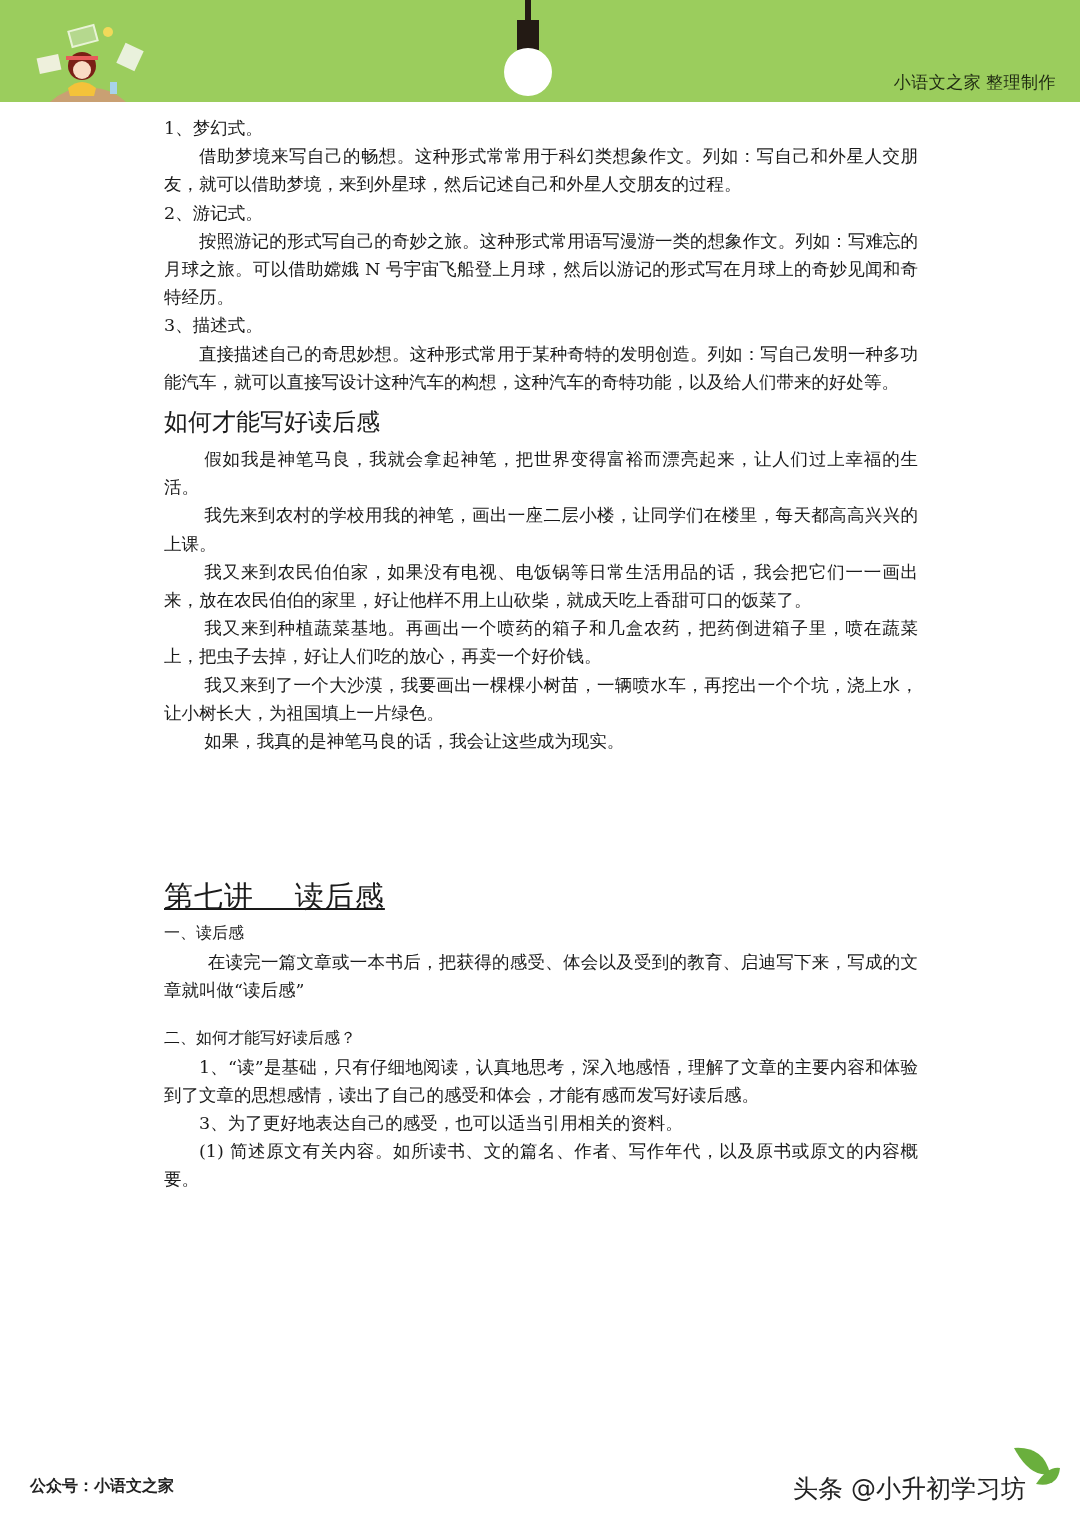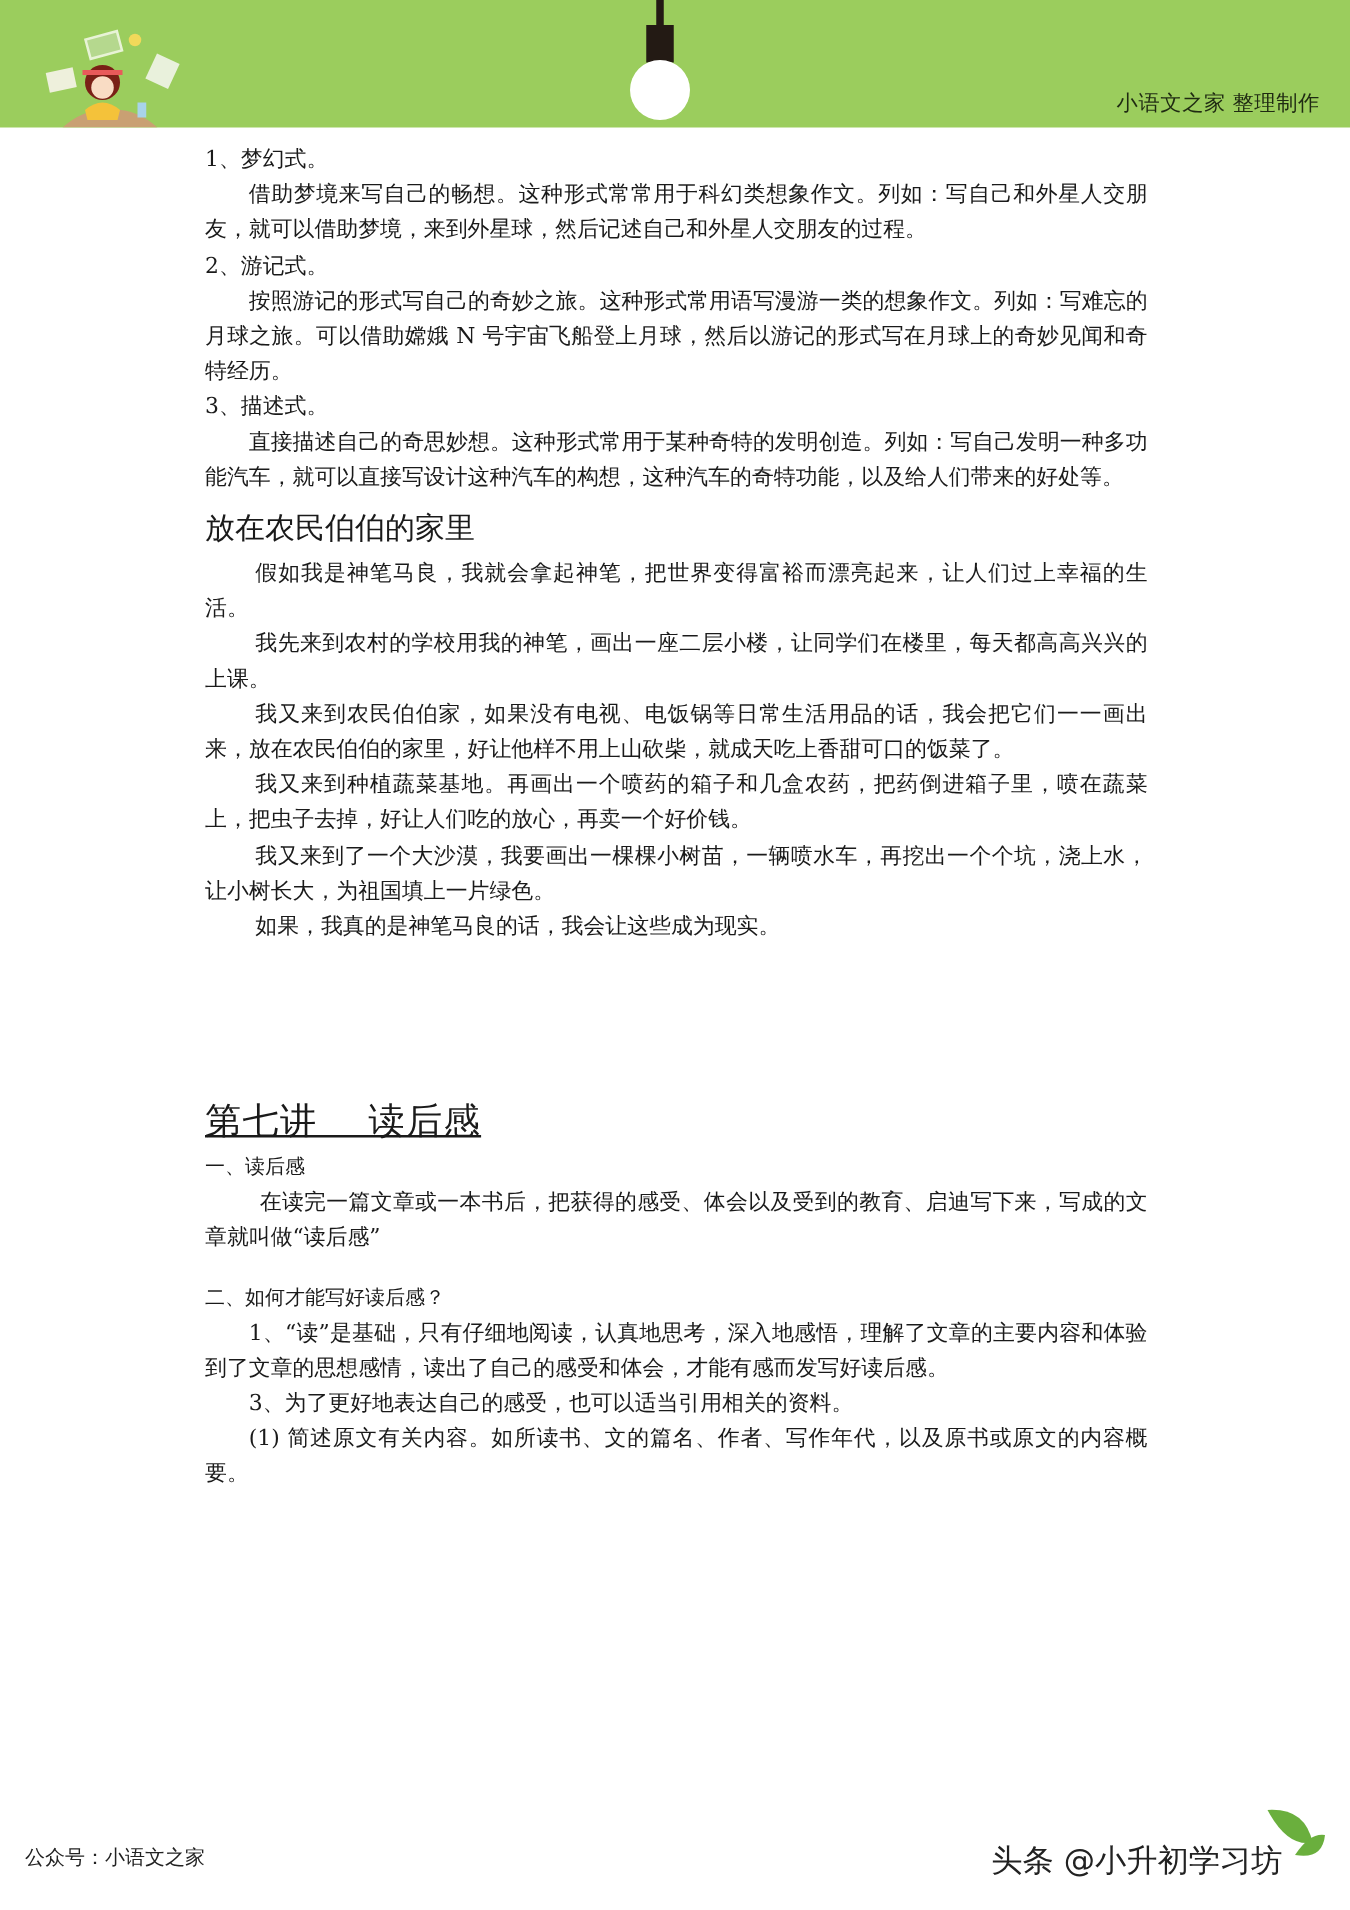--- a/index.html
+++ b/index.html
@@ -1,35 +1,35 @@
 <!DOCTYPE html>
 <html><head>
 <meta charset="utf-8">
 <style>
   html, body { margin:0; padding:0; }
   body { width:1080px; height:1528px; background:#ffffff; position:relative; overflow:hidden;
          font-family: "DejaVu Serif", "Liberation Serif", serif; color:#1a1a1a; }
   .header { position:absolute; left:0; top:0; width:1080px; height:102px; background:#9bcd5d; }
-  .header-credit { position:absolute; right:24px; top:71px; font-family:Liberation Sans, sans-serif;
+  .header-credit { position:absolute; right:24px; top:71px; font-family:Liberation Serif, serif;
          font-size:17px; color:#1f2a12; letter-spacing:0.5px; }
   .bulb { position:absolute; left:502px; top:0; width:52px; height:98px; }
   .character { position:absolute; left:28px; top:18px; width:120px; height:84px; }
   .content { position:absolute; left:164px; top:114px; width:754px; font-size:17.5px; line-height:28.2px; }
   .content p { margin:0; text-align:justify; }
   .indent { text-indent:2em; }
   .indent-s { text-indent:2.5em; }
   .story-title { text-align:center; font-size:24px; line-height:34px; margin:9px 0 6px 0 !important; }
   .story p.indent { text-indent:2.3em; }
   .exercise { margin-top:18px !important; }
   .exercise b { font-weight:bold; }
   .lecture-title { text-align:center; font-size:29px; line-height:40px; margin:121px 0 2px 0 !important; letter-spacing:1px;text-decoration:underline; }
   .section-heading { font-size:16px; line-height:30px; }
   .gap { margin-top:18px !important; }
-  .footer-left { position:absolute; left:20px; top:1476px; font-family:"DejaVu Sans","Liberation Sans",sans-serif;
-        font-size:16px; font-weight:normal; color:#222;text-align:right; }
+  .footer-left { position:absolute; left:30px; top:1476px; font-family:"DejaVu Sans","Liberation Sans",sans-serif;
+        font-size:16px; font-weight:bold; color:#222;text-align:right; }
   .footer-right { position:absolute; left:793px; top:1472px; font-family:"DejaVu Sans","Liberation Sans",sans-serif;
         font-size:25px; color:#222; text-shadow:1px 1px 0 #fff, -1px -1px 0 #fff; }
   .leaf { position:absolute; left:1010px; top:1444px; width:50px; height:60px; }
 </style>
 </head>
 <body>
 
 <div class="header">
   <svg class="character" viewBox="0 0 120 84">
     <rect x="10" y="38" width="22" height="16" fill="#eef0dc" transform="rotate(-12 21 46)"></rect>
@@ -55,21 +55,21 @@
   <div>
     <p>1、梦幻式。</p>
     <p class="indent">借助梦境来写自己的畅想。这种形式常常用于科幻类想象作文。列如：写自己和外星人交朋友，就可以借助梦境，来到外星球，然后记述自己和外星人交朋友的过程。</p>
     <p>2、游记式。</p>
     <p class="indent">按照游记的形式写自己的奇妙之旅。这种形式常用语写漫游一类的想象作文。列如：写难忘的月球之旅。可以借助嫦娥 N 号宇宙飞船登上月球，然后以游记的形式写在月球上的奇妙见闻和奇特经历。</p>
     <p>3、描述式。</p>
     <p class="indent">直接描述自己的奇思妙想。这种形式常用于某种奇特的发明创造。列如：写自己发明一种多功能汽车，就可以直接写设计这种汽车的构想，这种汽车的奇特功能，以及给人们带来的好处等。</p>
   </div>
 
   <div class="story">
-    <p class="story-title">放在农民伯伯的家里</p>
+    <p class="story-title">如何才能写好读后感</p>
     <p class="indent">假如我是神笔马良，我就会拿起神笔，把世界变得富裕而漂亮起来，让人们过上幸福的生活。</p>
     <p class="indent">我先来到农村的学校用我的神笔，画出一座二层小楼，让同学们在楼里，每天都高高兴兴的上课。</p>
     <p class="indent">我又来到农民伯伯家，如果没有电视、电饭锅等日常生活用品的话，我会把它们一一画出来，放在农民伯伯的家里，好让他样不用上山砍柴，就成天吃上香甜可口的饭菜了。</p>
     <p class="indent">我又来到种植蔬菜基地。再画出一个喷药的箱子和几盒农药，把药倒进箱子里，喷在蔬菜上，把虫子去掉，好让人们吃的放心，再卖一个好价钱。</p>
     <p class="indent">我又来到了一个大沙漠，我要画出一棵棵小树苗，一辆喷水车，再挖出一个个坑，浇上水，让小树长大，为祖国填上一片绿色。</p>
     <p class="indent">如果，我真的是神笔马良的话，我会让这些成为现实。</p>
   </div>
 
 
   <p class="lecture-title" style="white-space:pre;">第七讲    读后感</p>

